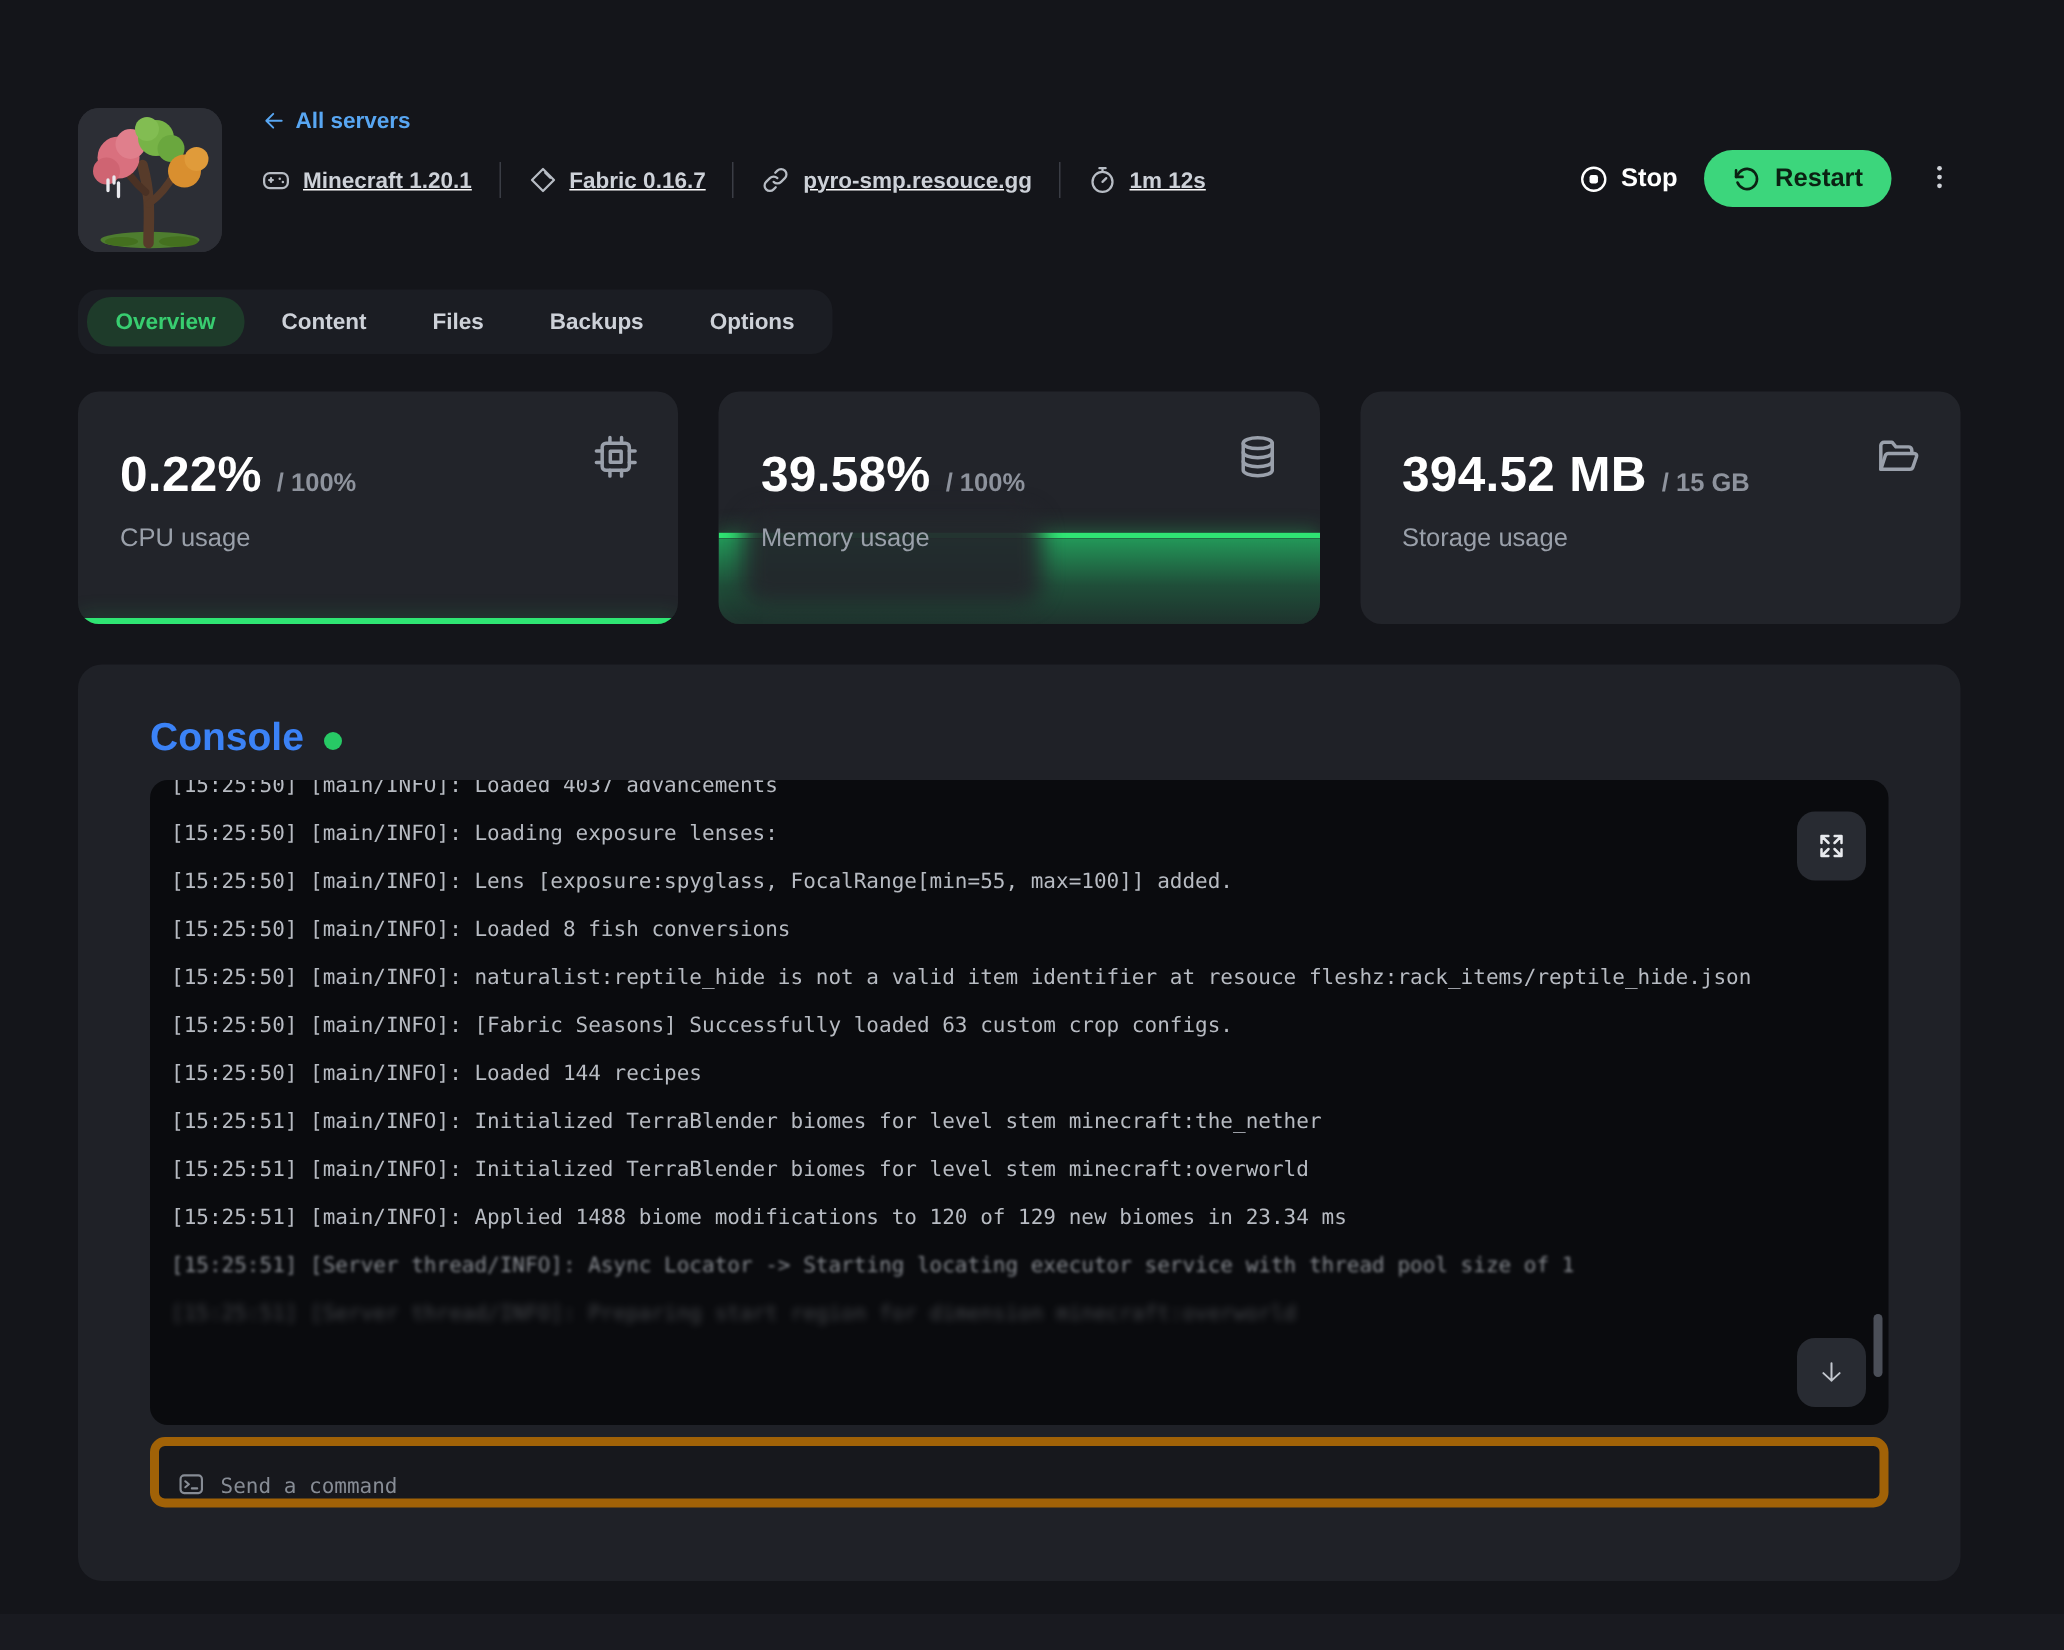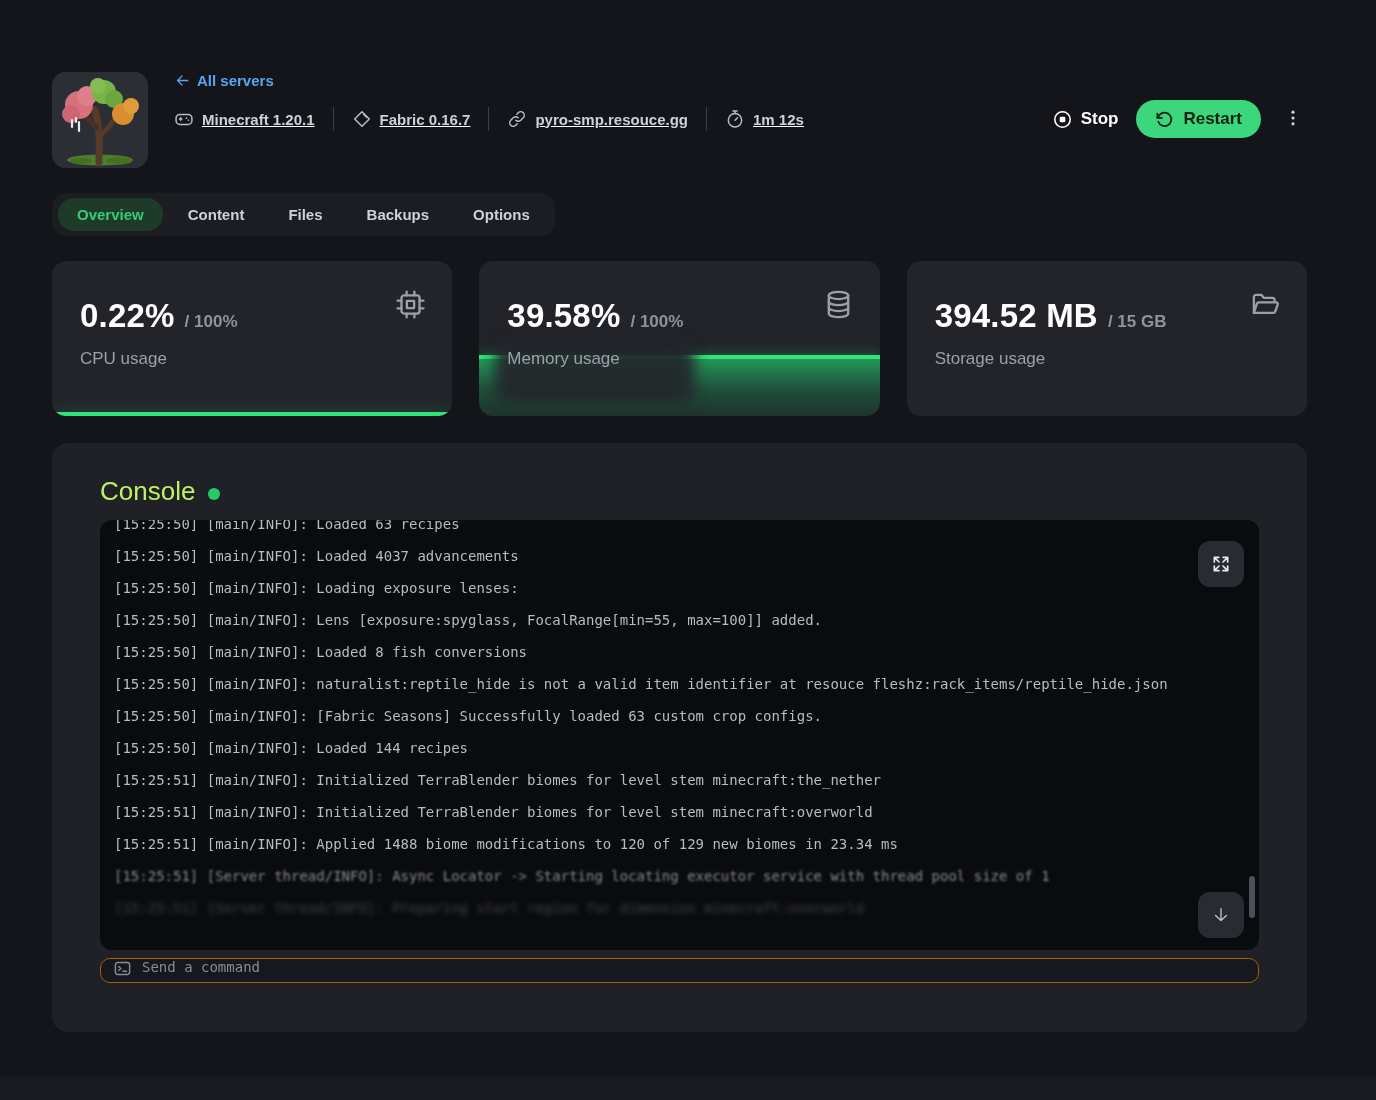--- a/index.html
+++ b/index.html
@@ -74,21 +74,21 @@
   .mem-blur {
     position:absolute; left:16px; bottom:13px; width:200px; height:64px; z-index:2;
     background:#23252b; opacity:.92; filter:blur(7px); border-radius:14px;
   }
 
   
   .console-card {
     margin-top:27px; background:#1f2127; border-radius:16px; padding:33px 48px 49px;
   }
   .console-title-row { display:flex; align-items:center; gap:13px; }
-  .console-title { font-size:26px; font-weight:400; color:#bef264; }
+  .console-title { font-size:26px; font-weight:700; color:#3b82f6; }
   .console-status-dot { width:12px; height:12px; border-radius:50%; background:#27c965; margin-top:4px; }
   .log-area {
     position:relative; margin-top:13px; height:430px; background:#0a0b0e;
     border-radius:12px; overflow:hidden;
   }
   .log-lines { padding:0 14px; margin-top:-12px; }
   .log-line {
     font-family:"DejaVu Sans Mono", monospace; font-size:14px; line-height:32px;
     color:#b7bbc2; white-space:nowrap;
   }
@@ -99,22 +99,22 @@
     background:#282b32; color:#e8eaee; cursor:pointer; display:flex; align-items:center; justify-content:center;
   }
   .icon-btn svg { width:20px; height:20px; }
   .btn-expand { top:21px; right:15px; }
   .btn-scroll-down { bottom:12px; right:15px; color:#c3c7ce; }
   .scrollbar-thumb {
     position:absolute; right:4px; top:356px; width:6px; height:42px;
     background:#4b4f58; border-radius:3px;
   }
   .command-box {
-    position:relative; margin-top:8px; height:25px; background:#17181d;
-    border:1px solid #a16207; border-radius:10px; display:flex; align-items:flex-start; padding:0 12px; gap:10px;
+    position:relative; margin-top:8px; height:47px; background:#17181d;
+    border:6px solid #a16207; border-radius:10px; display:flex; align-items:flex-end; padding:0 12px; gap:10px;
   }
   .command-box svg { width:19px; height:19px; color:#878c95; flex:0 0 auto; }
   .command-input {
     flex:1; background:none; border:none; outline:none; color:#cfd3da;
     font-family:"DejaVu Sans Mono", monospace; font-size:14px;
   }
   .command-input::placeholder { color:#878c95; }
 
   .footer-band { position:absolute; left:0; bottom:0; width:100%; height:24px; background:#191a20; }
   svg { fill:none; stroke:currentColor; stroke-width:1.8; stroke-linecap:round; stroke-linejoin:round; }
@@ -276,21 +276,20 @@
     </section>
 
     
     <section class="console-card">
       <div class="console-title-row">
         <span class="console-title">Console</span>
         <span class="console-status-dot"></span>
       </div>
       <div class="log-area">
         <div class="log-lines">
-            <div class="log-line">[15:25:50] [main/INFO]: Loaded 63 recipes</div>
             <div class="log-line">[15:25:50] [main/INFO]: Loaded 4037 advancements</div>
             <div class="log-line">[15:25:50] [main/INFO]: Loading exposure lenses:</div>
             <div class="log-line">[15:25:50] [main/INFO]: Lens [exposure:spyglass, FocalRange[min=55, max=100]] added.</div>
             <div class="log-line">[15:25:50] [main/INFO]: Loaded 8 fish conversions</div>
             <div class="log-line">[15:25:50] [main/INFO]: naturalist:reptile_hide is not a valid item identifier at resouce fleshz:rack_items/reptile_hide.json</div>
             <div class="log-line">[15:25:50] [main/INFO]: [Fabric Seasons] Successfully loaded 63 custom crop configs.</div>
             <div class="log-line">[15:25:50] [main/INFO]: Loaded 144 recipes</div>
             <div class="log-line">[15:25:51] [main/INFO]: Initialized TerraBlender biomes for level stem minecraft:the_nether</div>
             <div class="log-line">[15:25:51] [main/INFO]: Initialized TerraBlender biomes for level stem minecraft:overworld</div>
             <div class="log-line">[15:25:51] [main/INFO]: Applied 1488 biome modifications to 120 of 129 new biomes in 23.34 ms</div>

